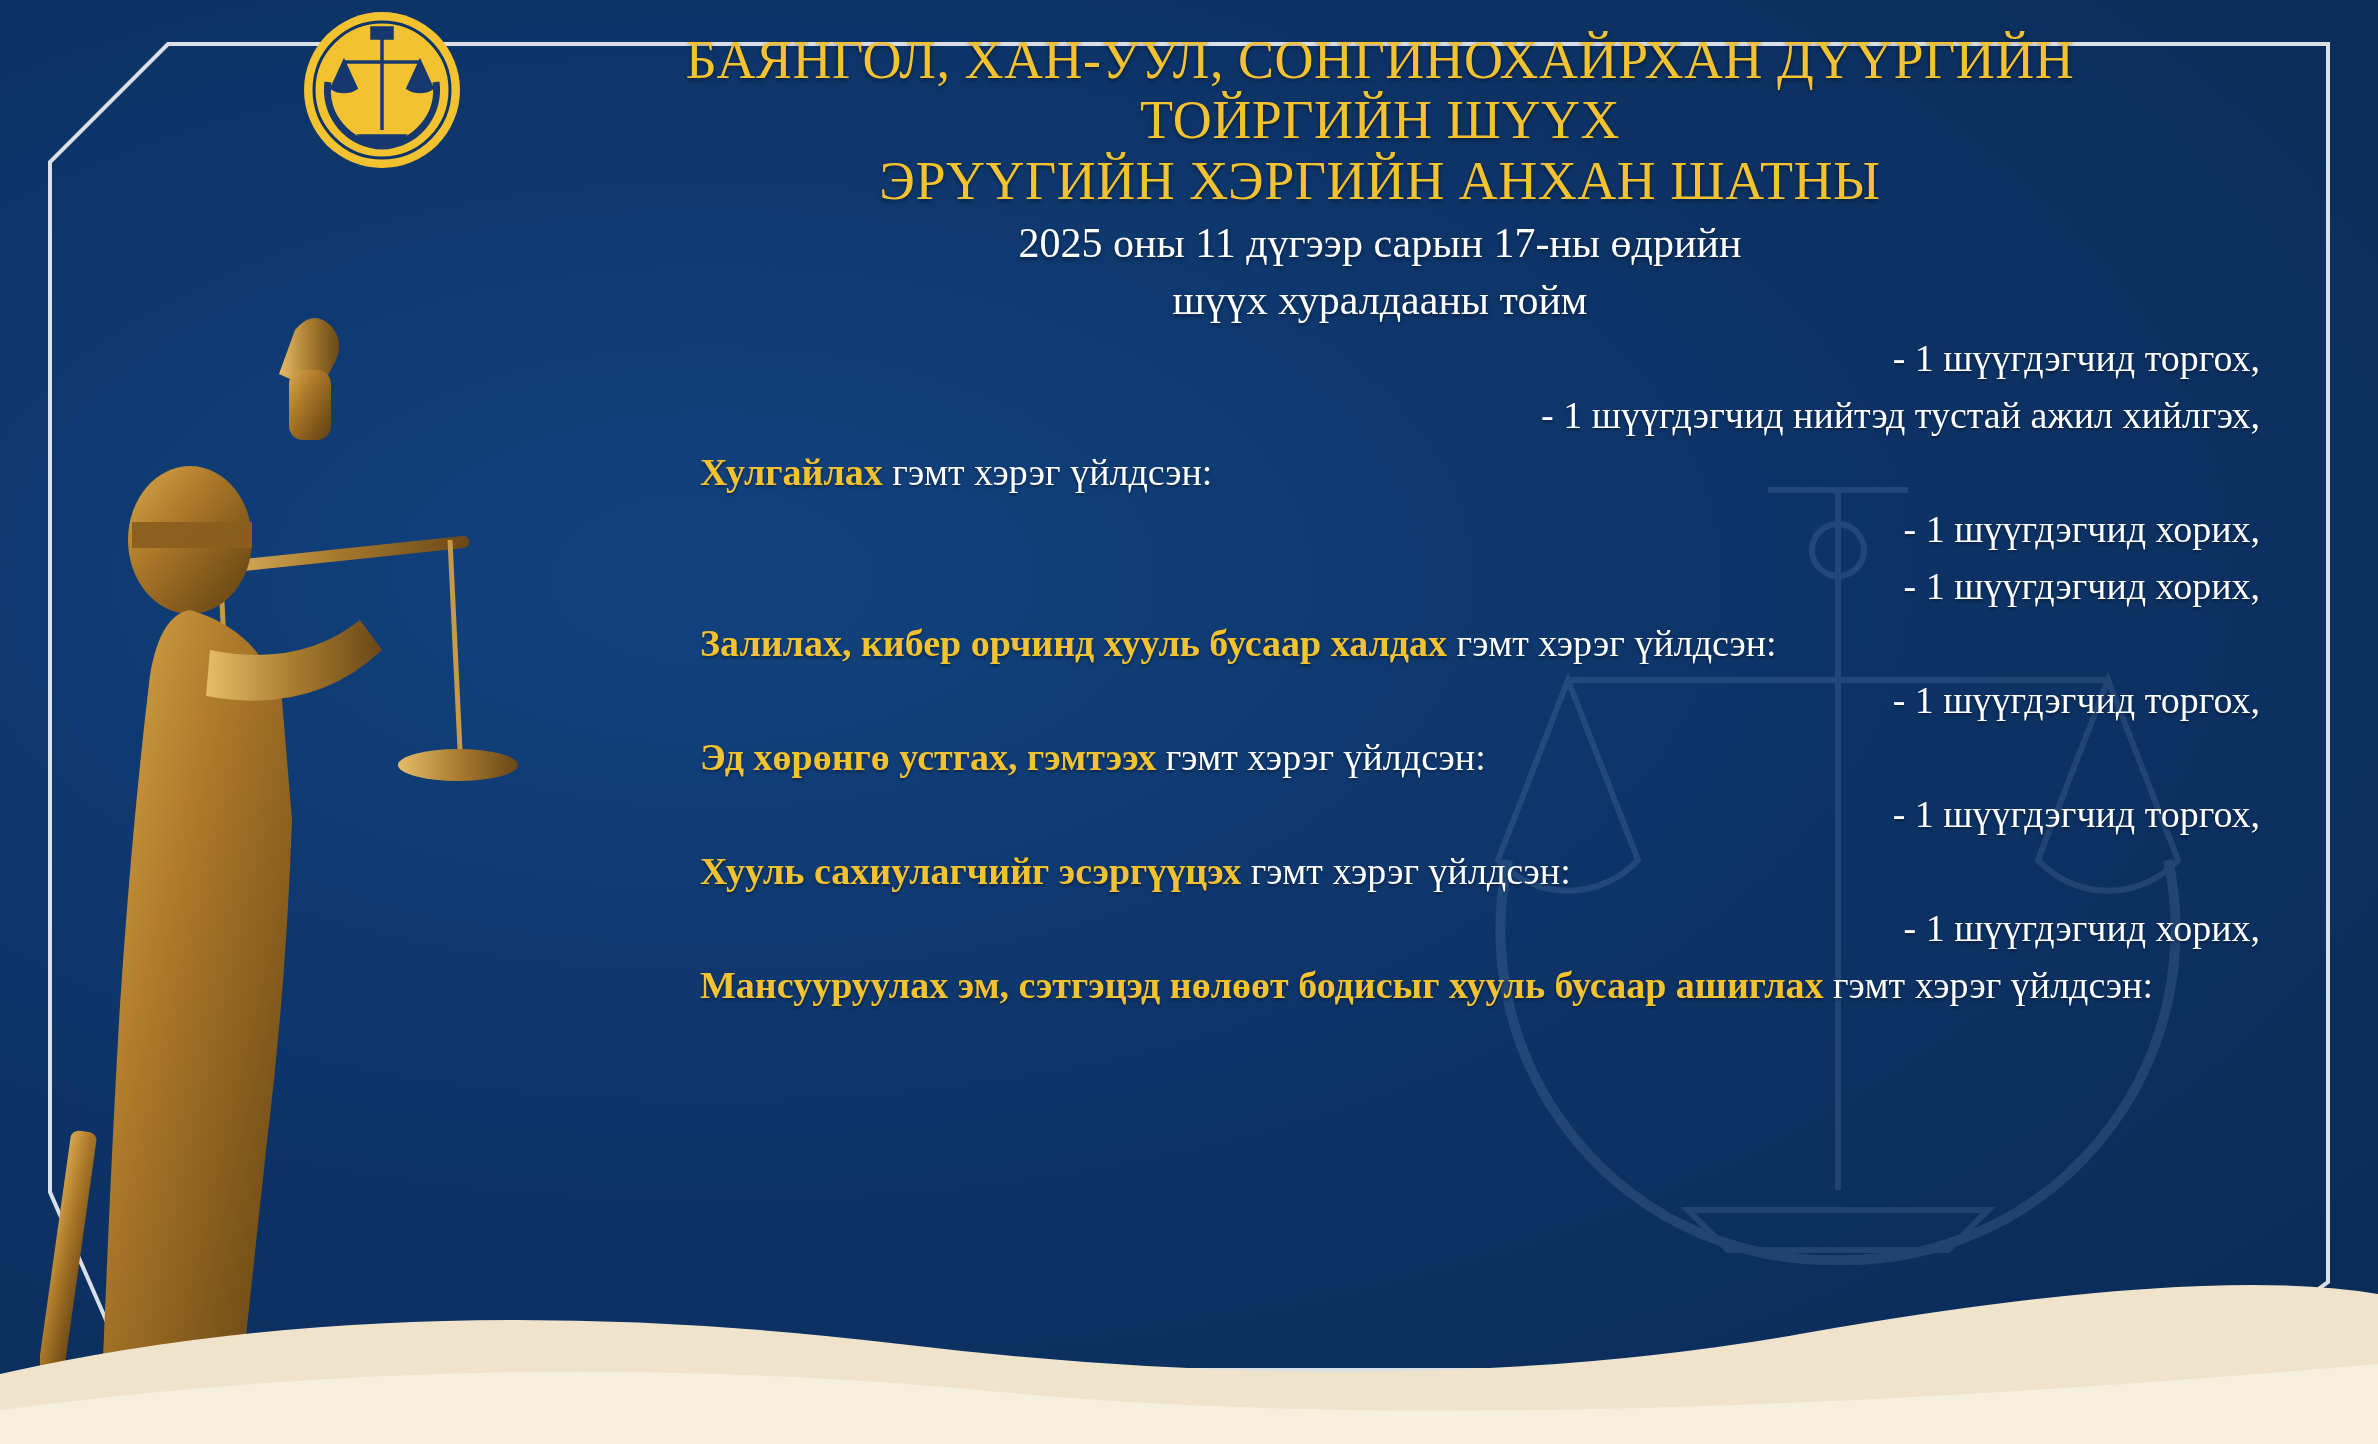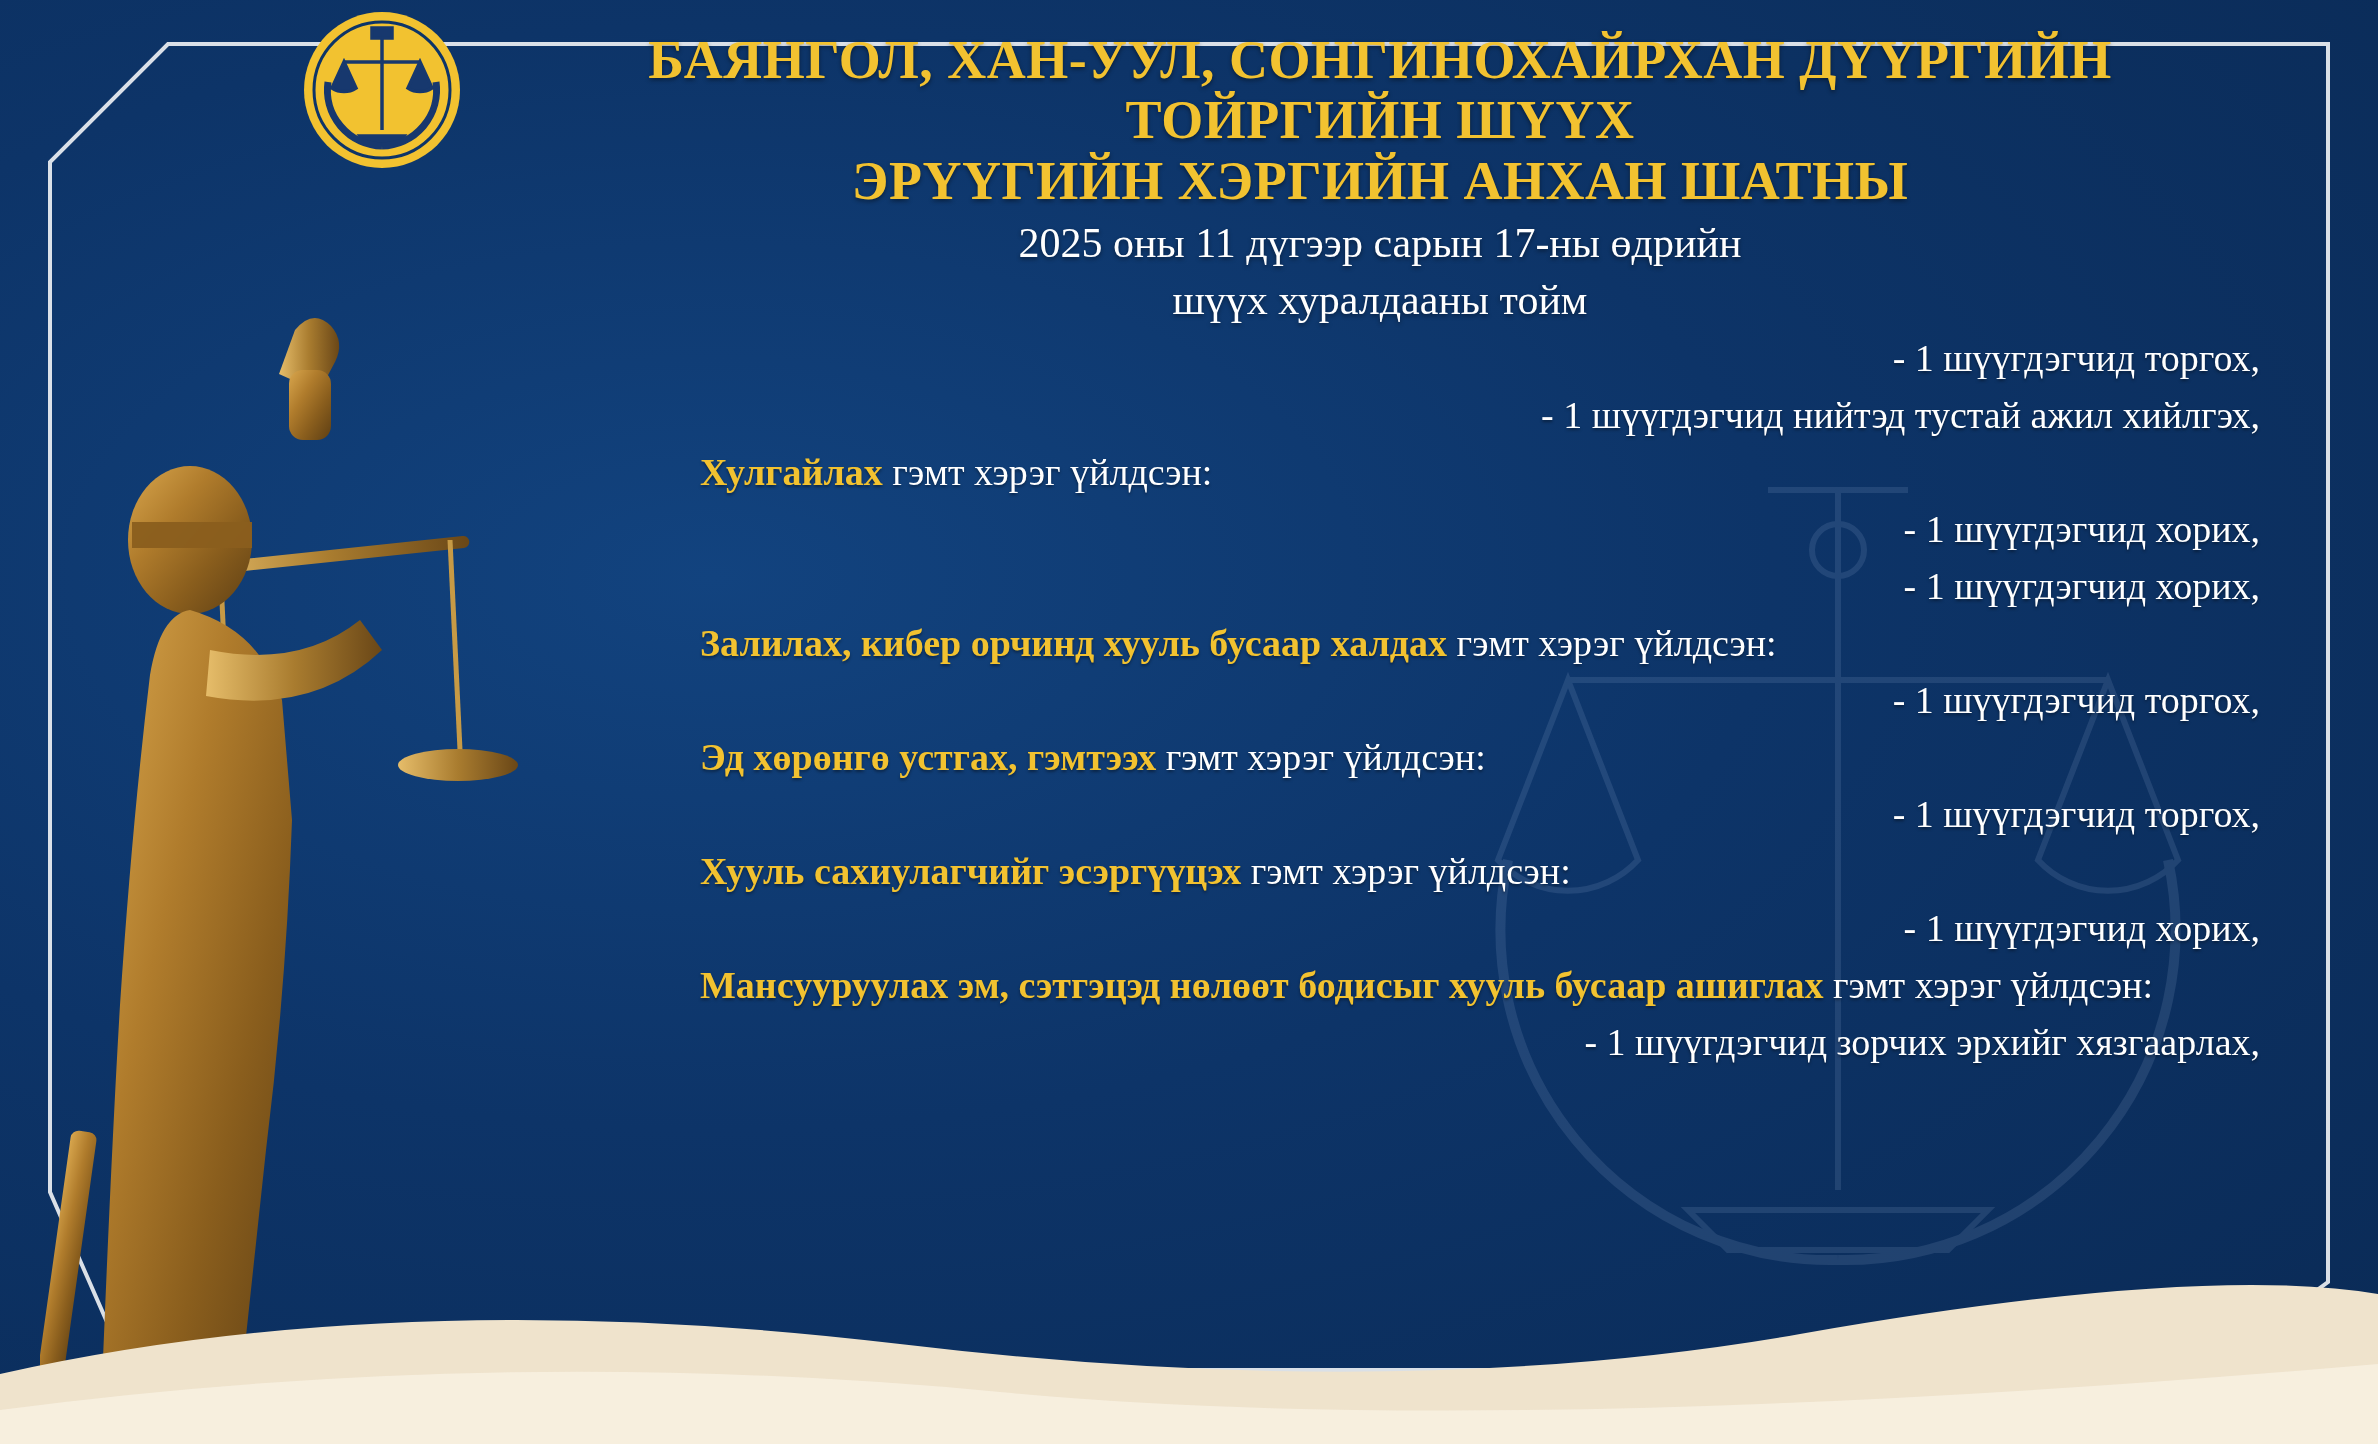--- a/index.html
+++ b/index.html
@@ -70,21 +70,21 @@
   
   .header {
     position: absolute;
     left: 500px;
     top: 30px;
     width: 1760px;
     text-align: center;
   }
   .header .title-line {
     color: #f2c230;
-    font-weight: bold;
+    font-weight: normal;
     font-size: 54px;
     line-height: 1.12;
     letter-spacing: 0.5px;
     text-shadow: 0 2px 4px rgba(0,0,0,.45);
   }
   .header .date-line {
     color: #ffffff;
     font-size: 42px;
     line-height: 1.35;
     margin-top: 4px;
@@ -227,21 +227,20 @@
       <div class="entry">
         <div class="crime"><span class="hl">Эд хөрөнгө устгах, гэмтээх</span><span> гэмт хэрэг үйлдсэн:</span></div>
         <div class="verdict">- 1 шүүгдэгчид торгох,</div>
       </div>
       <div class="entry">
         <div class="crime"><span class="hl">Хууль сахиулагчийг эсэргүүцэх</span><span> гэмт хэрэг үйлдсэн:</span></div>
         <div class="verdict">- 1 шүүгдэгчид хорих,</div>
       </div>
       <div class="entry">
         <div class="crime"><span class="hl">Мансууруулах эм, сэтгэцэд нөлөөт бодисыг хууль бусаар ашиглах</span><span> гэмт хэрэг үйлдсэн:</span></div>
-        <div class="verdict">- 1 шүүгдэгчид зорчих эрхийг хязгаарлах,</div>
       </div>
     </div>
 
   <svg class="wave" viewBox="0 0 2378 220" preserveAspectRatio="none">
     <path d="M0 150 Q 400 60 900 120 T 1800 110 T 2378 70 L2378 220 L0 220 Z" fill="#efe3cc"></path>
     <path d="M0 186 Q 500 120 1000 168 T 2378 140 L2378 220 L0 220 Z" fill="#f7efe0" opacity="0.9"></path>
   </svg>
 
 </div>
 

